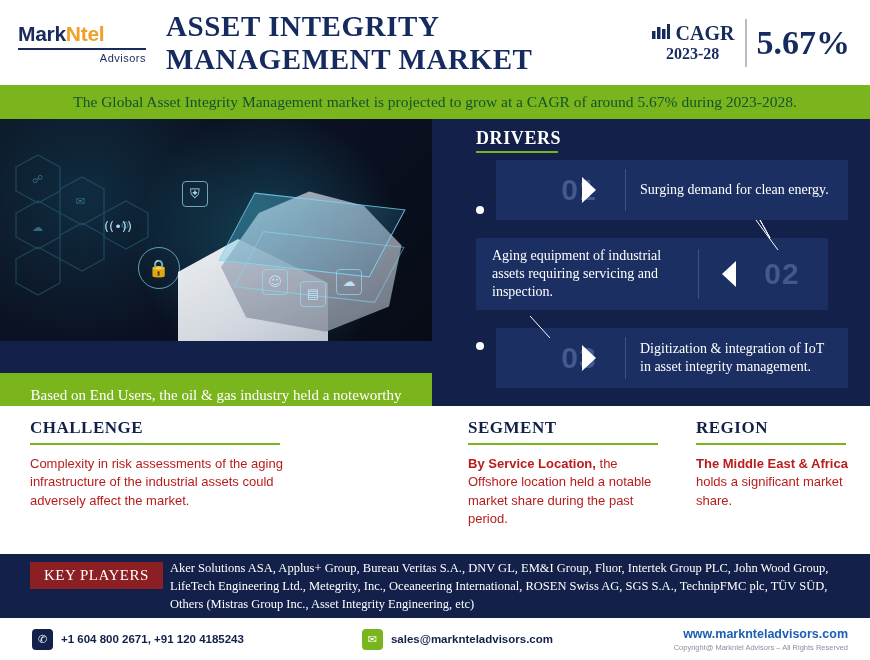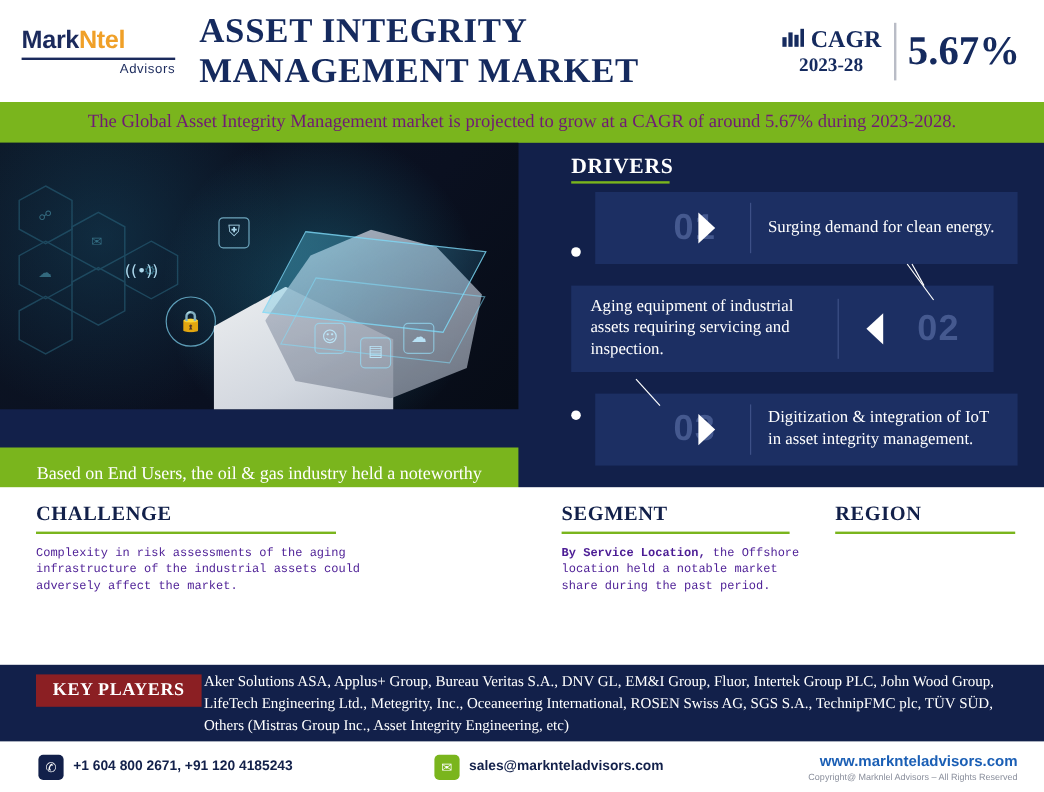--- a/index.html
+++ b/index.html
@@ -69,21 +69,21 @@
 
   
   .banner {
     position: absolute; top: 85px; left: 0;
     width: 870px; height: 34px;
     background: #7ab51d;
     display: flex; align-items: center; justify-content: center;
   }
   .banner-text {
     font-family: "Liberation Serif", serif;
-    font-size: 15.5px; color: #701a75;
+    font-size: 15.5px; color: #14532d;
   }
 
   
   .img-panel {
     position: absolute; top: 119px; left: 0;
     width: 432px; height: 222px;
     background: #0a0f1d;
     overflow: hidden;
   }
   .img-bg {
@@ -202,38 +202,38 @@
     position: absolute; top: 406px; left: 0;
     width: 870px; height: 254px;
     background: #ffffff;
   }
   .sec-head {
     font-family: "Liberation Serif", serif;
     font-size: 17px; font-weight: bold; color: #12204a; letter-spacing: .5px;
   }
   .sec-rule { height: 2px; background: #7ab51d; margin-top: 5px; }
   .sec-body {
-    font-family: Liberation Mono, monospace;
-    font-size: 10px; color: #4c1d95; line-height: 1.42; margin-top: 10px;
+    font-family: Liberation Sans, sans-serif;
+    font-size: 13px; color: #b91c1c; line-height: 1.42; margin-top: 10px;
   }
   .col-challenge { position: absolute; left: 30px; top: 12px; width: 300px; }
   .col-segment   { position: absolute; left: 468px; top: 12px; width: 200px; }
   .col-region    { position: absolute; left: 696px; top: 12px; width: 160px; }
   .bold { font-weight: bold; }
 
   
   .kp-band {
     position: absolute; left: 0; top: 148px; width: 870px; height: 64px;
     background: #12204a;
   }
   .kp-tag {
     position: absolute; left: 30px; top: 8px;
     background: #8b1f23; color: #ffffff;
     font-family: "Liberation Serif", serif;
-    font-size: 15px; font-weight: bold; letter-spacing: .5px;
+    font-size: 15px; font-weight: normal; letter-spacing: .5px;
     padding: 5px 14px;
   }
   .kp-text {
     position: absolute; left: 170px; top: 6px; right: 14px;
     font-family: "Liberation Serif", serif;
     font-size: 12.5px; color: #ffffff; line-height: 1.42;
   }
 
   
   .footer {
@@ -386,20 +386,23 @@
       <div class="sec-rule" style="width:190px;"></div>
       <div class="sec-body">
         <span class="bold">By Service Location,</span>
         <span>the Offshore location held a notable market share during the past period.</span>
       </div>
     </div>
 
     <div class="col-region">
       <div class="sec-head">REGION</div>
       <div class="sec-rule" style="width:150px;"></div>
+      <div class="sec-body">
+        <span class="bold">The Middle East &amp; Africa</span><span> holds a significant market share.</span>
+      </div>
     </div>
 
     <div class="kp-band">
       <div class="kp-tag">KEY PLAYERS</div>
       <div class="kp-text">Aker Solutions ASA, Applus+ Group, Bureau Veritas S.A., DNV GL, EM&amp;I Group, Fluor, Intertek Group PLC, John Wood Group, LifeTech Engineering Ltd., Metegrity, Inc., Oceaneering International, ROSEN Swiss AG, SGS S.A., TechnipFMC plc, TÜV SÜD, Others (Mistras Group Inc., Asset Integrity Engineering, etc)</div>
     </div>
 
     <div class="footer">
       <div class="f-item f-phone">
         <div class="f-icon">✆</div>

